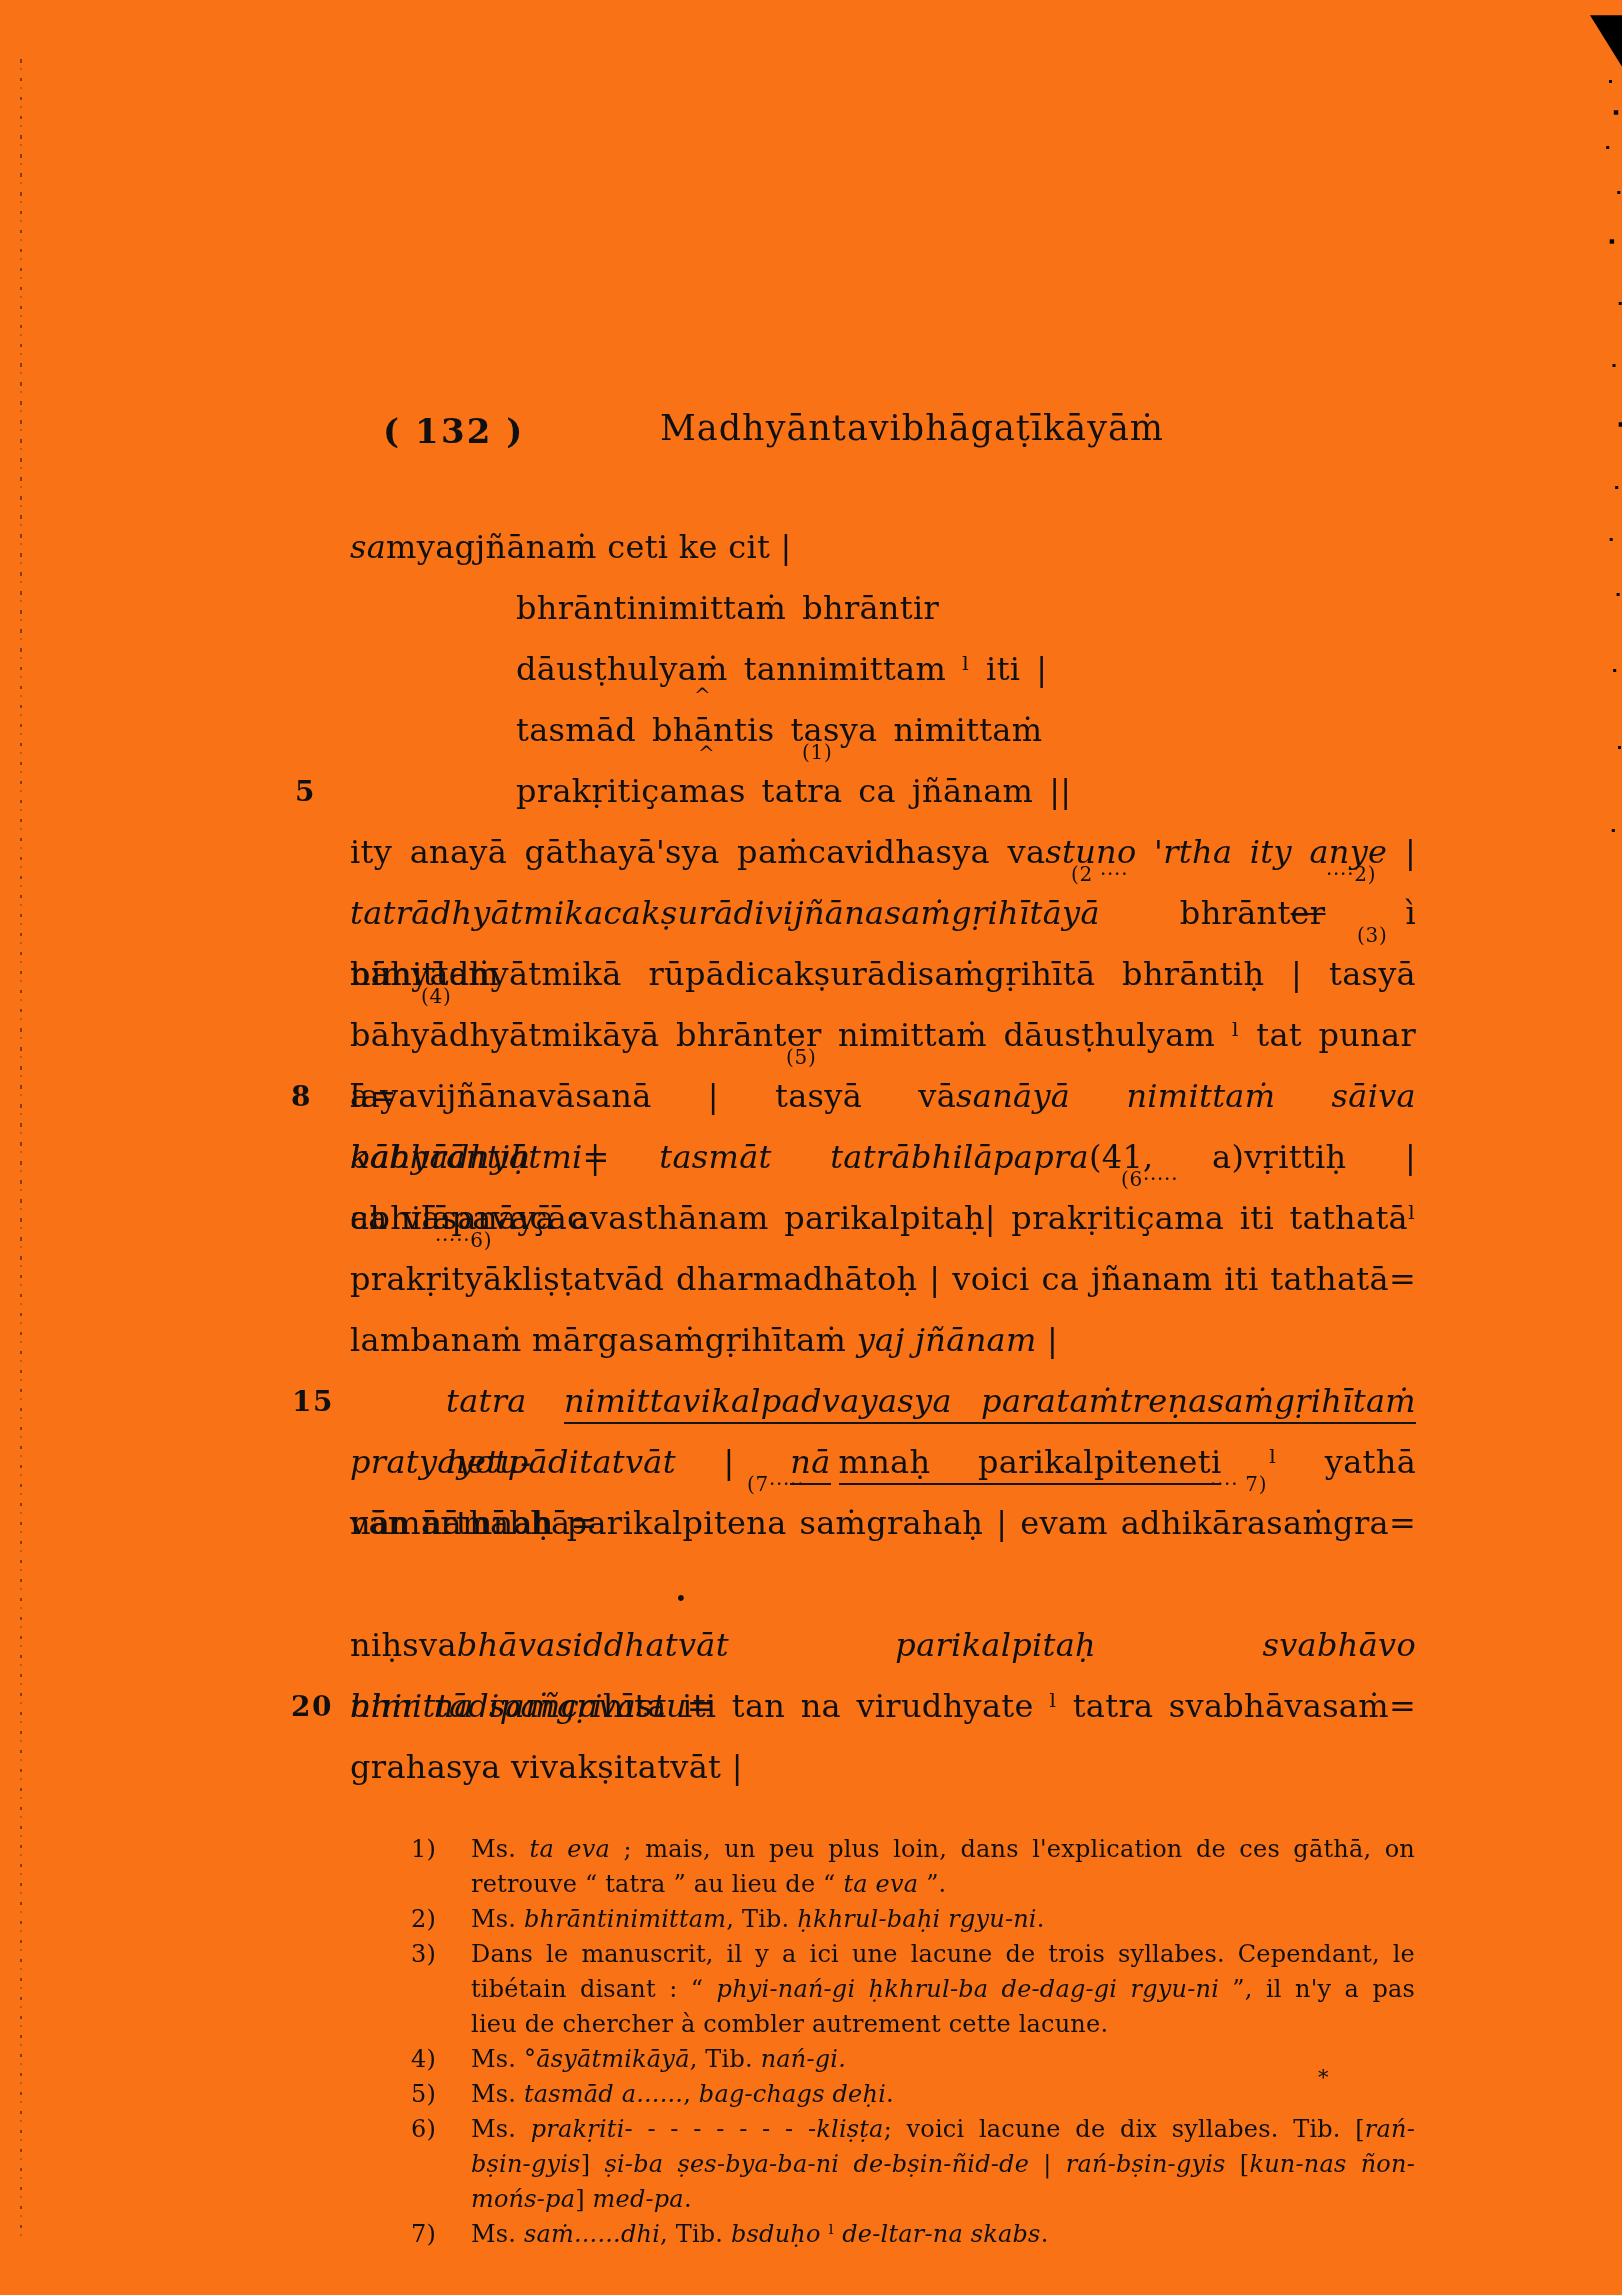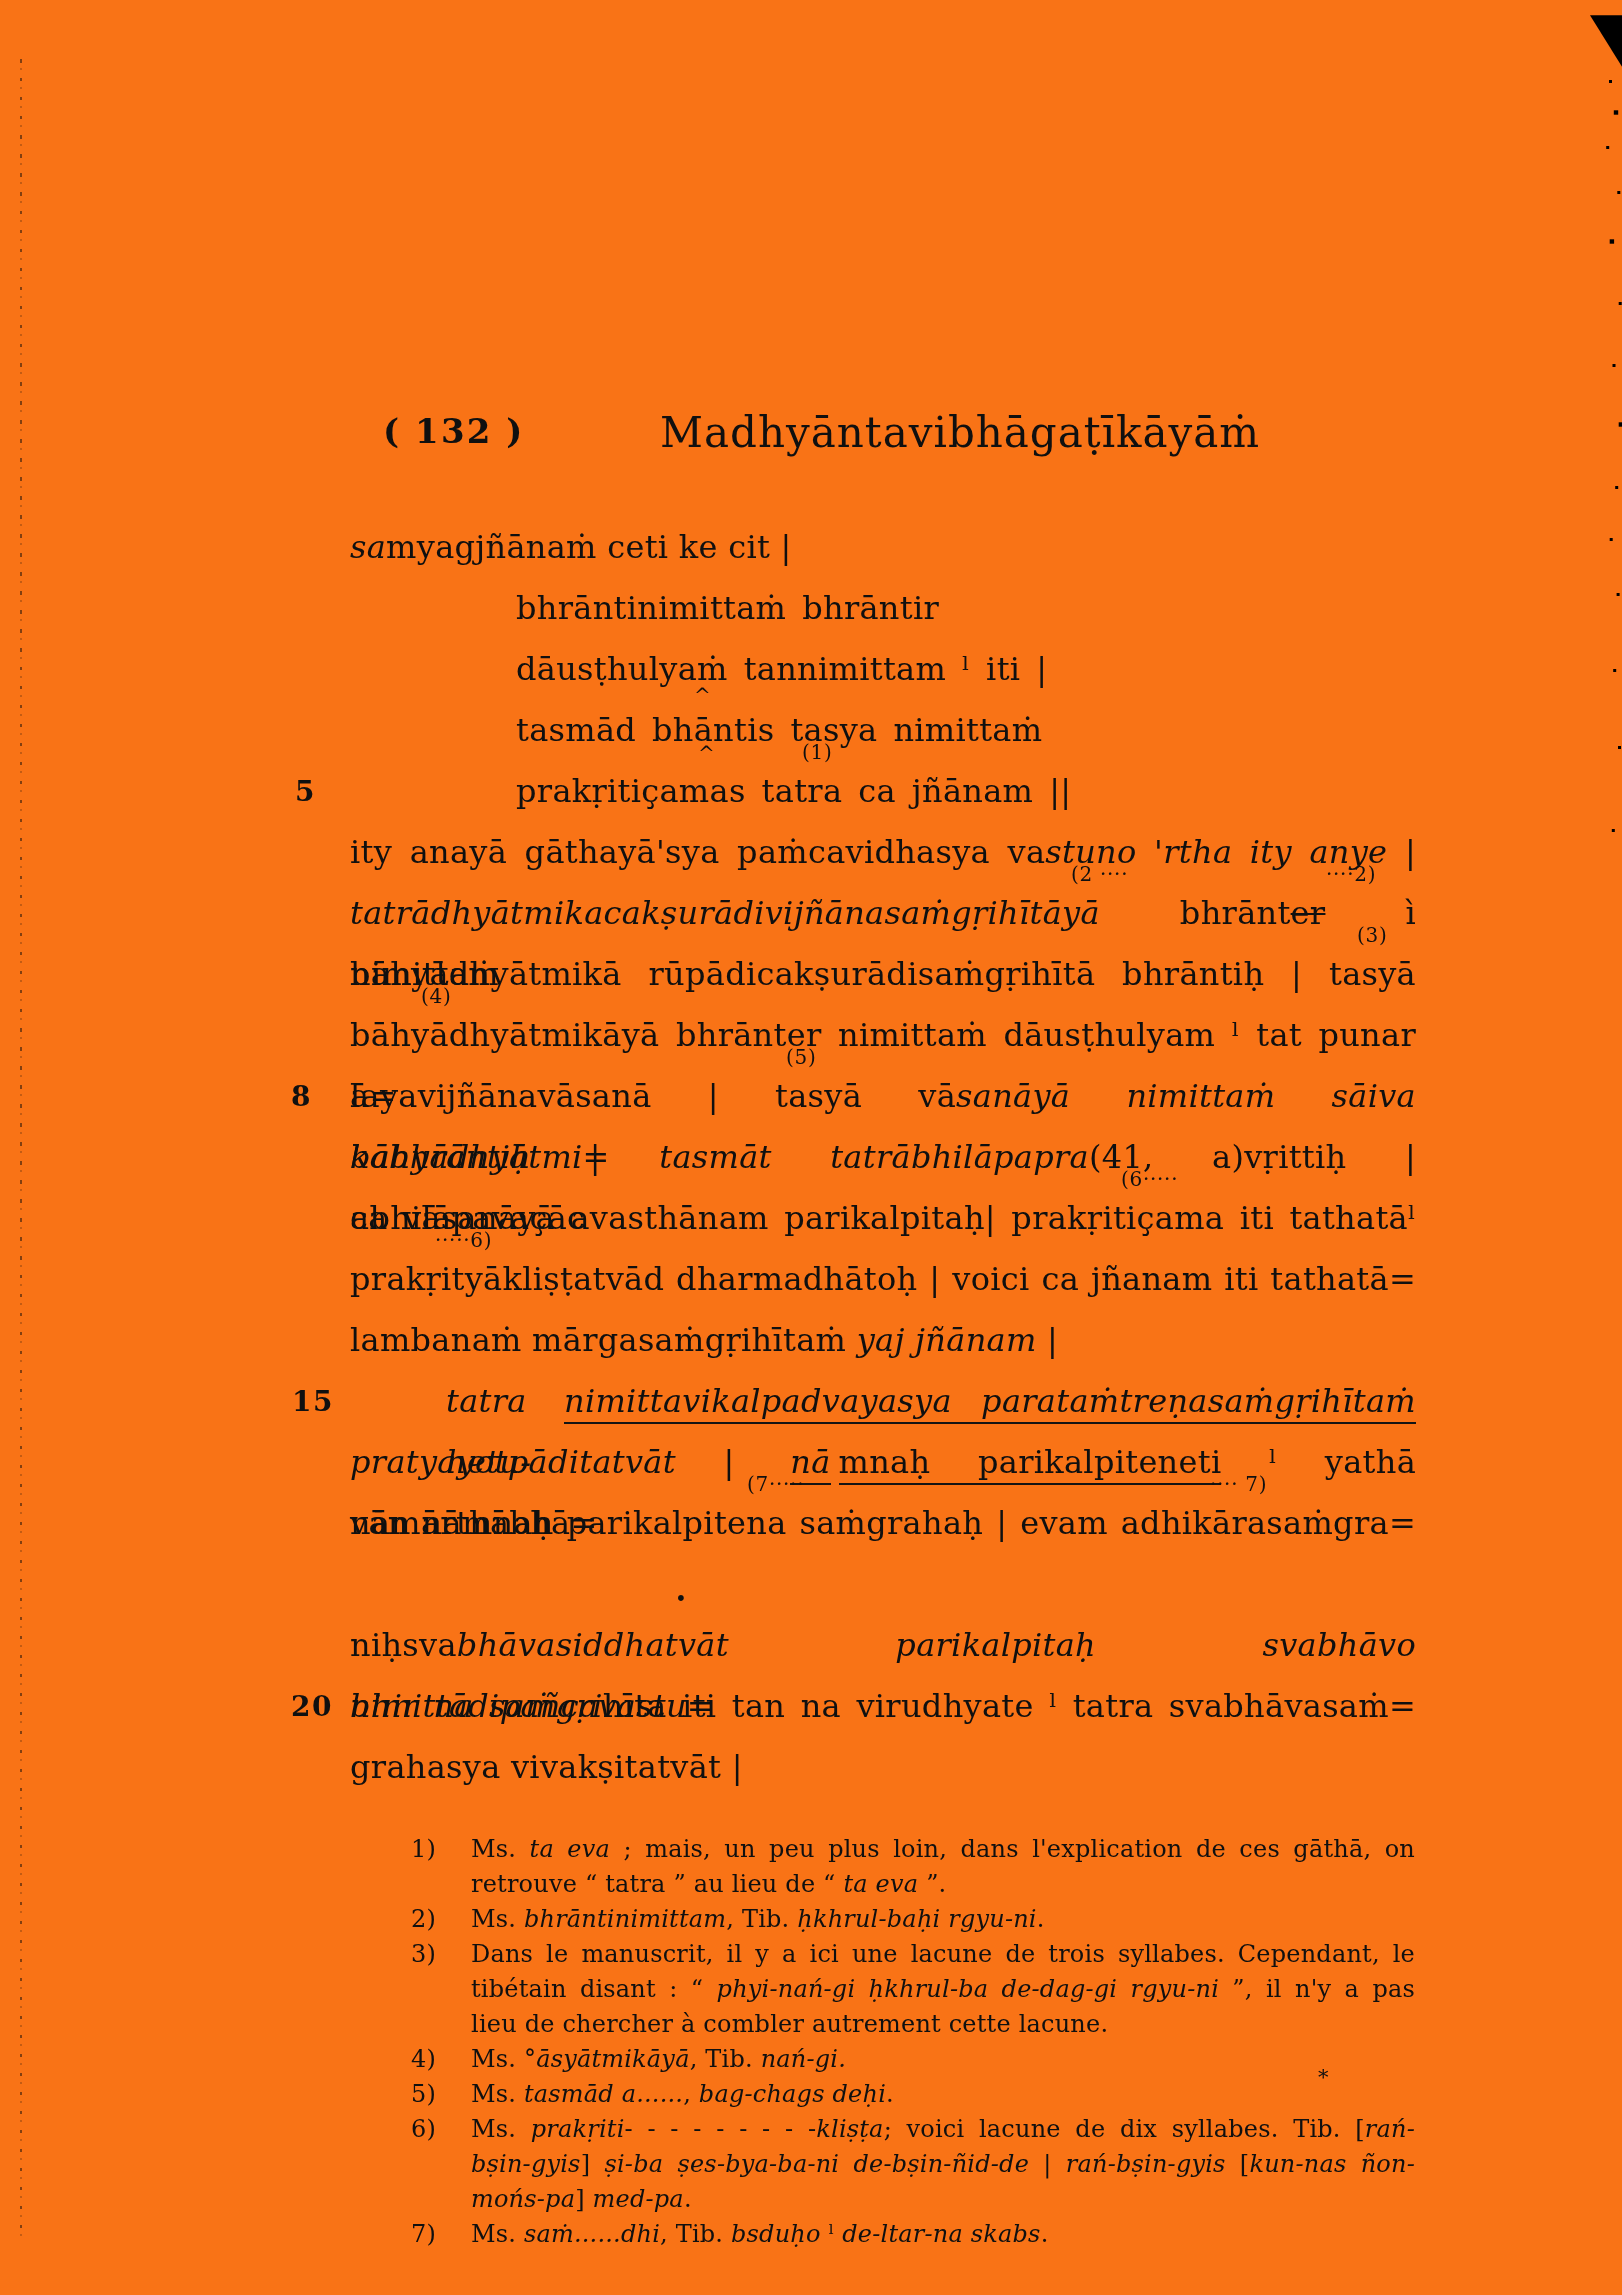--- a/index.html
+++ b/index.html
@@ -25,21 +25,21 @@
   }
   .edge-noise{
     position:absolute;left:1609px;top:80px;width:2.8px;height:2.8px;background:#000;
     box-shadow:5.5px 31px 0 0.7px #000,-2.8px 66px #000,8.3px 111px #000,1.4px 160px 0 0.7px #000,
       9.7px 222px #000,3.5px 284px #000,10.4px 343px 0 0.7px #000,6.2px 406px #000,
       0.7px 458px #000,7.6px 513px #000,4.2px 589px #000,9px 666px #000,2.8px 749px #000;
   }
   .star{position:absolute;left:1318px;top:2067px;font-size:21px;line-height:1;}
   
   .header-num{position:absolute;left:383px;top:411px;font-size:34px;font-weight:bold;letter-spacing:2.1px;}
-  .header-title{position:absolute;left:660px;top:408px;font-size:42px;letter-spacing:1px;}
+  .header-title{position:absolute;left:660px;top:408px;font-size:35px;letter-spacing:1px;}
   
   .main{position:absolute;left:350px;top:517px;width:1066px;font-size:32px;letter-spacing:0.3px;}
   .line{position:relative;height:61px;line-height:61px;white-space:nowrap;}
   .line.v{margin-left:166px;word-spacing:5.5px;}
   .line.i{margin-left:96px;}
   .line.j{white-space:normal;text-align:justify;text-align-last:justify;}
   .lnum{position:absolute;top:0;font-size:28px;line-height:61px;font-weight:bold;letter-spacing:1.4px;}
   .line.p .lnum{left:-59px;}
   .line.v .lnum{left:-221px;}
   .line.i .lnum{left:-154px;}

